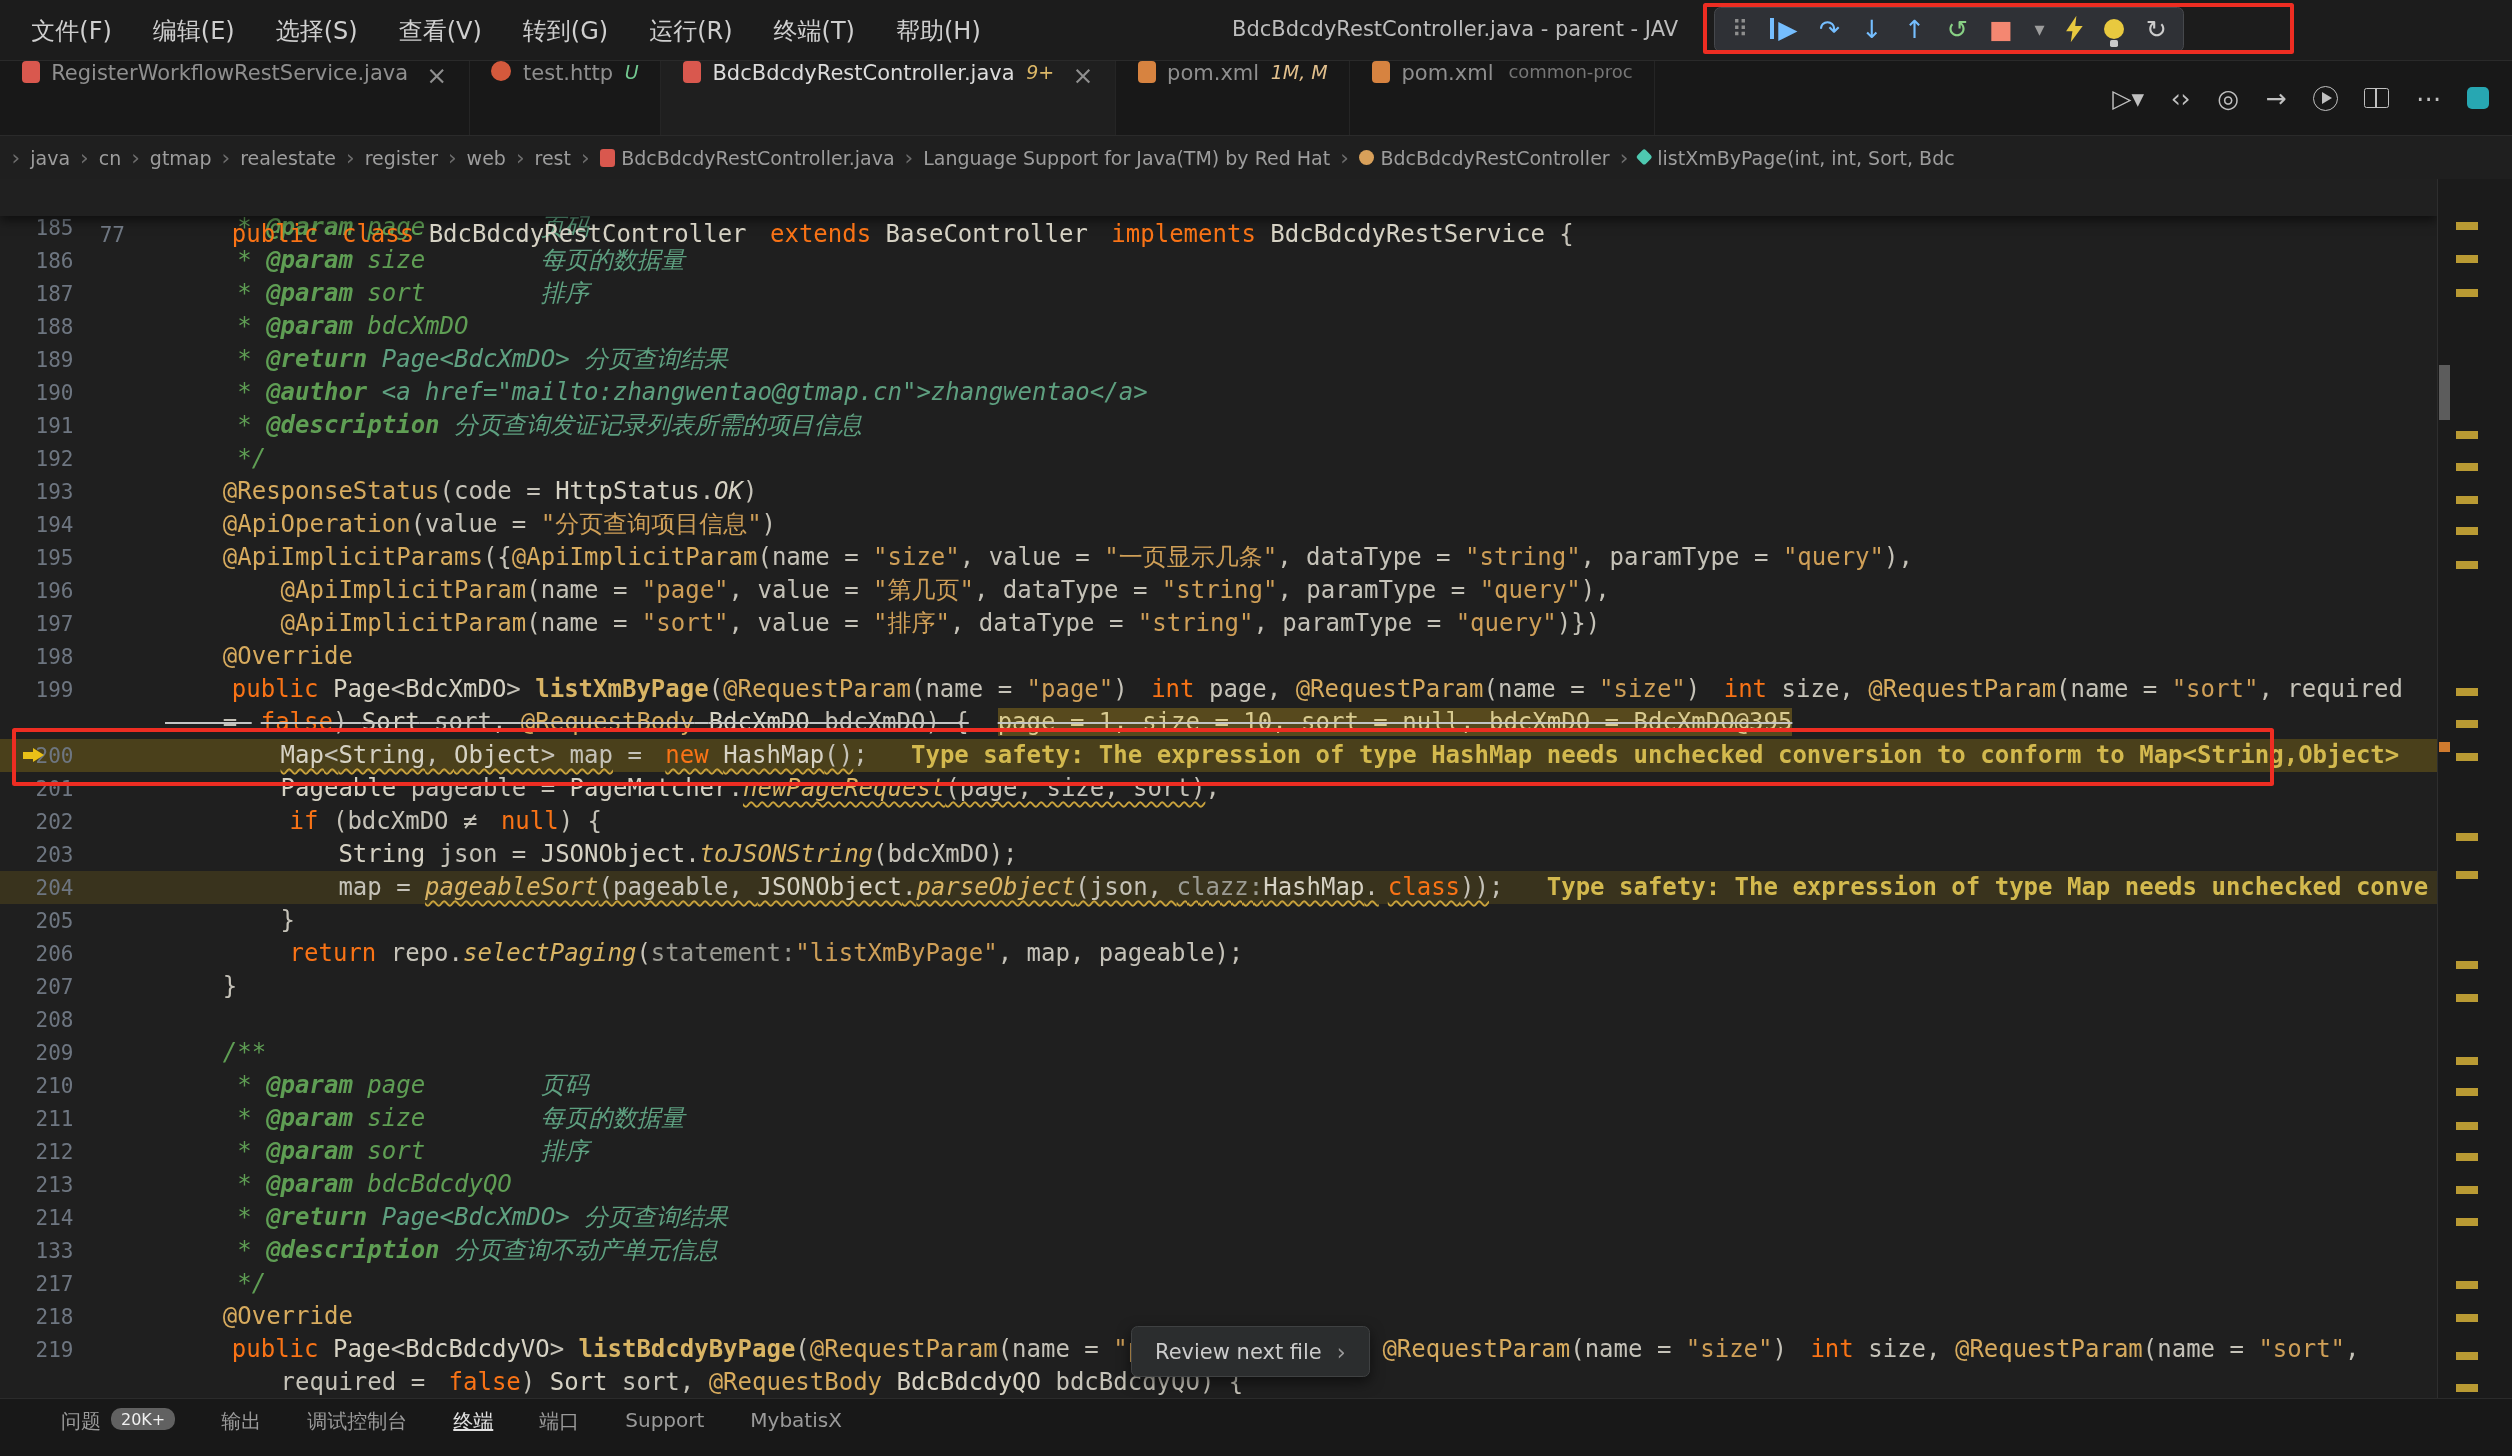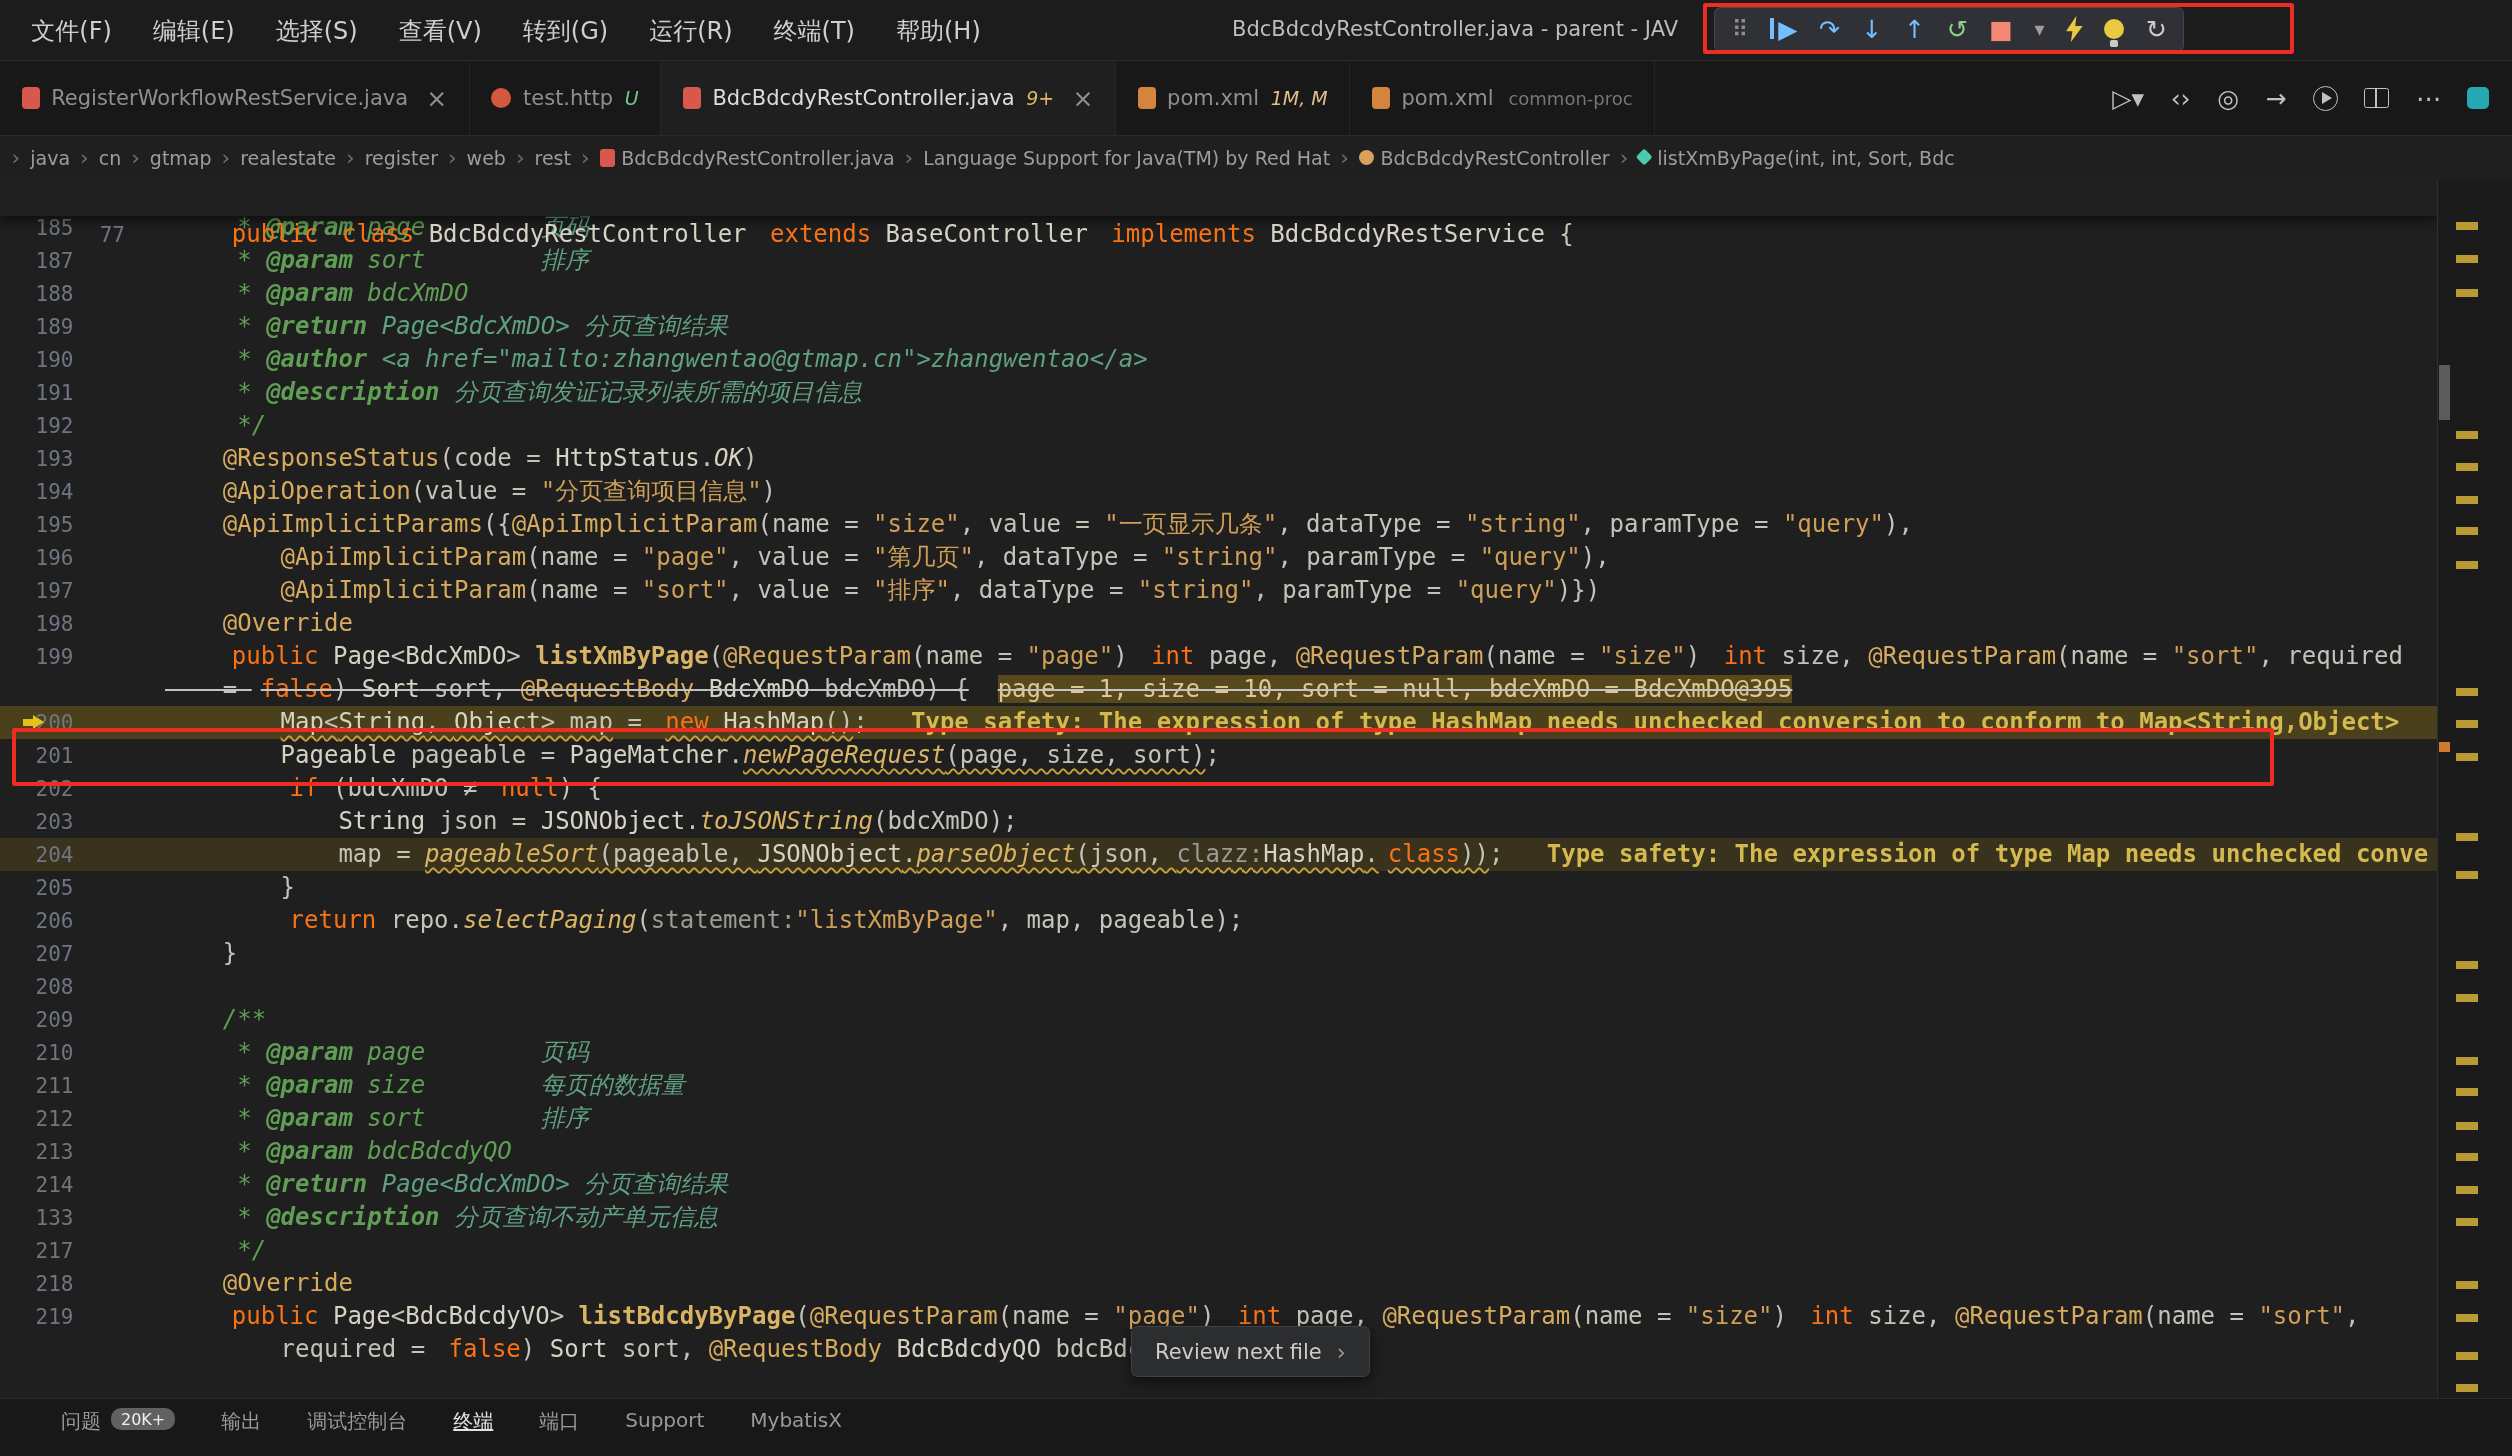--- a/index.html
+++ b/index.html
@@ -20,21 +20,21 @@
   .icon-bolt { display:inline-block; width:16.6px; height:26.5px; background:#e8c93f;
     clip-path:polygon(62% 0,0 58%,38% 58%,28% 100%,100% 38%,55% 38%); }
   .icon-bulb { display:inline-block; width:20px; height:20px; border-radius:50%; background:#e8c93f; position:relative; }
   .icon-bulb::after { content:""; position:absolute; left:5.8px; bottom:-7.5px; width:8.3px; height:6.6px;
     background:#c9c9c9; border-radius:1.7px; }
 
   
   .tabbar { position:absolute; top:61px; left:0; right:0; height:75px; background:#181818;
     display:flex; border-bottom:0.8px solid #2a2a2a; }
   .tabs { display:flex; height:100%; }
-  .tab { display:flex; align-items:center; gap:11.6px; padding:0 21.6px; border-right:0.8px solid #252525;
+  .tab { display:flex; align-items:flex-start; gap:11.6px; padding:0 21.6px; border-right:0.8px solid #252525;
     font-size:21px; color:#8f8f8f; background:#181818; white-space:nowrap; }
   .tab.active { background:#1f1f1f; color:#dcdcdc; }
   .tab .close { color:#8f8f8f; font-size:25px; margin-left:6.6px; }
   .tab .deco { font-size:19px; font-style:italic; }
   .tab .sub { color:#767676; font-size:18px; margin-left:3.3px; }
   .fi { display:inline-block; width:18px; height:21.6px; border-radius:4.1px; }
   .fi-java-file { background:#d9584e; }
   .fi-http-file { width:20px; height:20px; border-radius:50%; background:#d4593c; }
   .fi-maven-file { background:#d78340; }
   .editor-actions { margin-left:auto; display:flex; align-items:center; gap:26.5px; padding:0 23px;
@@ -231,20 +231,21 @@
     <span class="bc-sep">›</span>
     <span class="bc-item">
       <span class="bc-ic bc-ic-method"></span>
       <span>listXmByPage(int, int, Sort, Bdc</span>
     </span>
   </div>
 
 <div class="editor-view mono">
   <div class="code-lines">
       <div class="row"><span class="ln">185</span><span class="lc"><span class="tk-c">     * </span><span class="tk-cd">@param</span><span class="tk-c"> page        </span><span class="tk-ct">页码</span></span></div>
+      <div class="row"><span class="ln">186</span><span class="lc"><span class="tk-c">     * </span><span class="tk-cd">@param</span><span class="tk-c"> size        </span><span class="tk-ct">每页的数据量</span></span></div>
       <div class="row"><span class="ln">187</span><span class="lc"><span class="tk-c">     * </span><span class="tk-cd">@param</span><span class="tk-c"> sort        </span><span class="tk-ct">排序</span></span></div>
       <div class="row"><span class="ln">188</span><span class="lc"><span class="tk-c">     * </span><span class="tk-cd">@param</span><span class="tk-c"> bdcXmDO</span></span></div>
       <div class="row"><span class="ln">189</span><span class="lc"><span class="tk-c">     * </span><span class="tk-cd">@return</span><span class="tk-c"> </span><span class="tk-ct">Page&lt;BdcXmDO&gt; 分页查询结果</span></span></div>
       <div class="row"><span class="ln">190</span><span class="lc"><span class="tk-c">     * </span><span class="tk-cd">@author</span><span class="tk-c"> </span><span class="tk-ct">&lt;a href="mailto:zhangwentao@gtmap.cn"&gt;zhangwentao&lt;/a&gt;</span></span></div>
       <div class="row"><span class="ln">191</span><span class="lc"><span class="tk-c">     * </span><span class="tk-cd">@description</span><span class="tk-c"> </span><span class="tk-ct">分页查询发证记录列表所需的项目信息</span></span></div>
       <div class="row"><span class="ln">192</span><span class="lc"><span class="tk-c">     */</span></span></div>
       <div class="row"><span class="ln">193</span><span class="lc"><span class="tk-p">    </span><span class="tk-a">@ResponseStatus</span><span class="tk-p">(code = </span><span class="tk-t">HttpStatus</span><span class="tk-p">.</span><span class="tk-ti">OK</span><span class="tk-p">)</span></span></div>
       <div class="row"><span class="ln">194</span><span class="lc"><span class="tk-p">    </span><span class="tk-a">@ApiOperation</span><span class="tk-p">(value = </span><span class="tk-s">"分页查询项目信息"</span><span class="tk-p">)</span></span></div>
       <div class="row"><span class="ln">195</span><span class="lc"><span class="tk-p">    </span><span class="tk-a">@ApiImplicitParams</span><span class="tk-p">({</span><span class="tk-a">@ApiImplicitParam</span><span class="tk-p">(name = </span><span class="tk-s">"size"</span><span class="tk-p">, value = </span><span class="tk-s">"一页显示几条"</span><span class="tk-p">, dataType = </span><span class="tk-s">"string"</span><span class="tk-p">, paramType = </span><span class="tk-s">"query"</span><span class="tk-p">),</span></span></div>
       <div class="row"><span class="ln">196</span><span class="lc"><span class="tk-p">        </span><span class="tk-a">@ApiImplicitParam</span><span class="tk-p">(name = </span><span class="tk-s">"page"</span><span class="tk-p">, value = </span><span class="tk-s">"第几页"</span><span class="tk-p">, dataType = </span><span class="tk-s">"string"</span><span class="tk-p">, paramType = </span><span class="tk-s">"query"</span><span class="tk-p">),</span></span></div>

